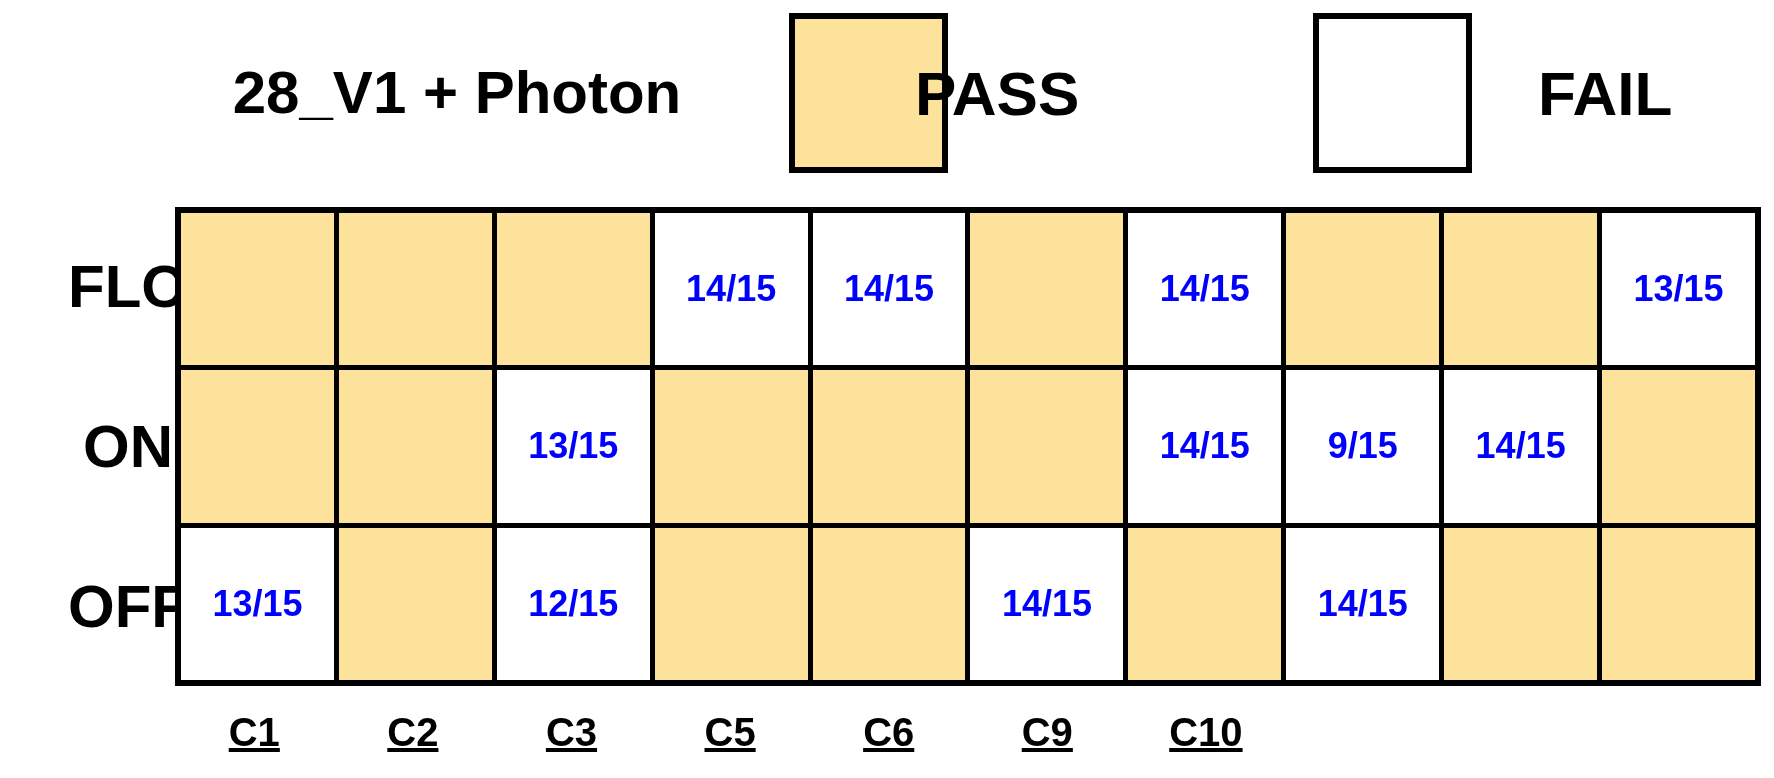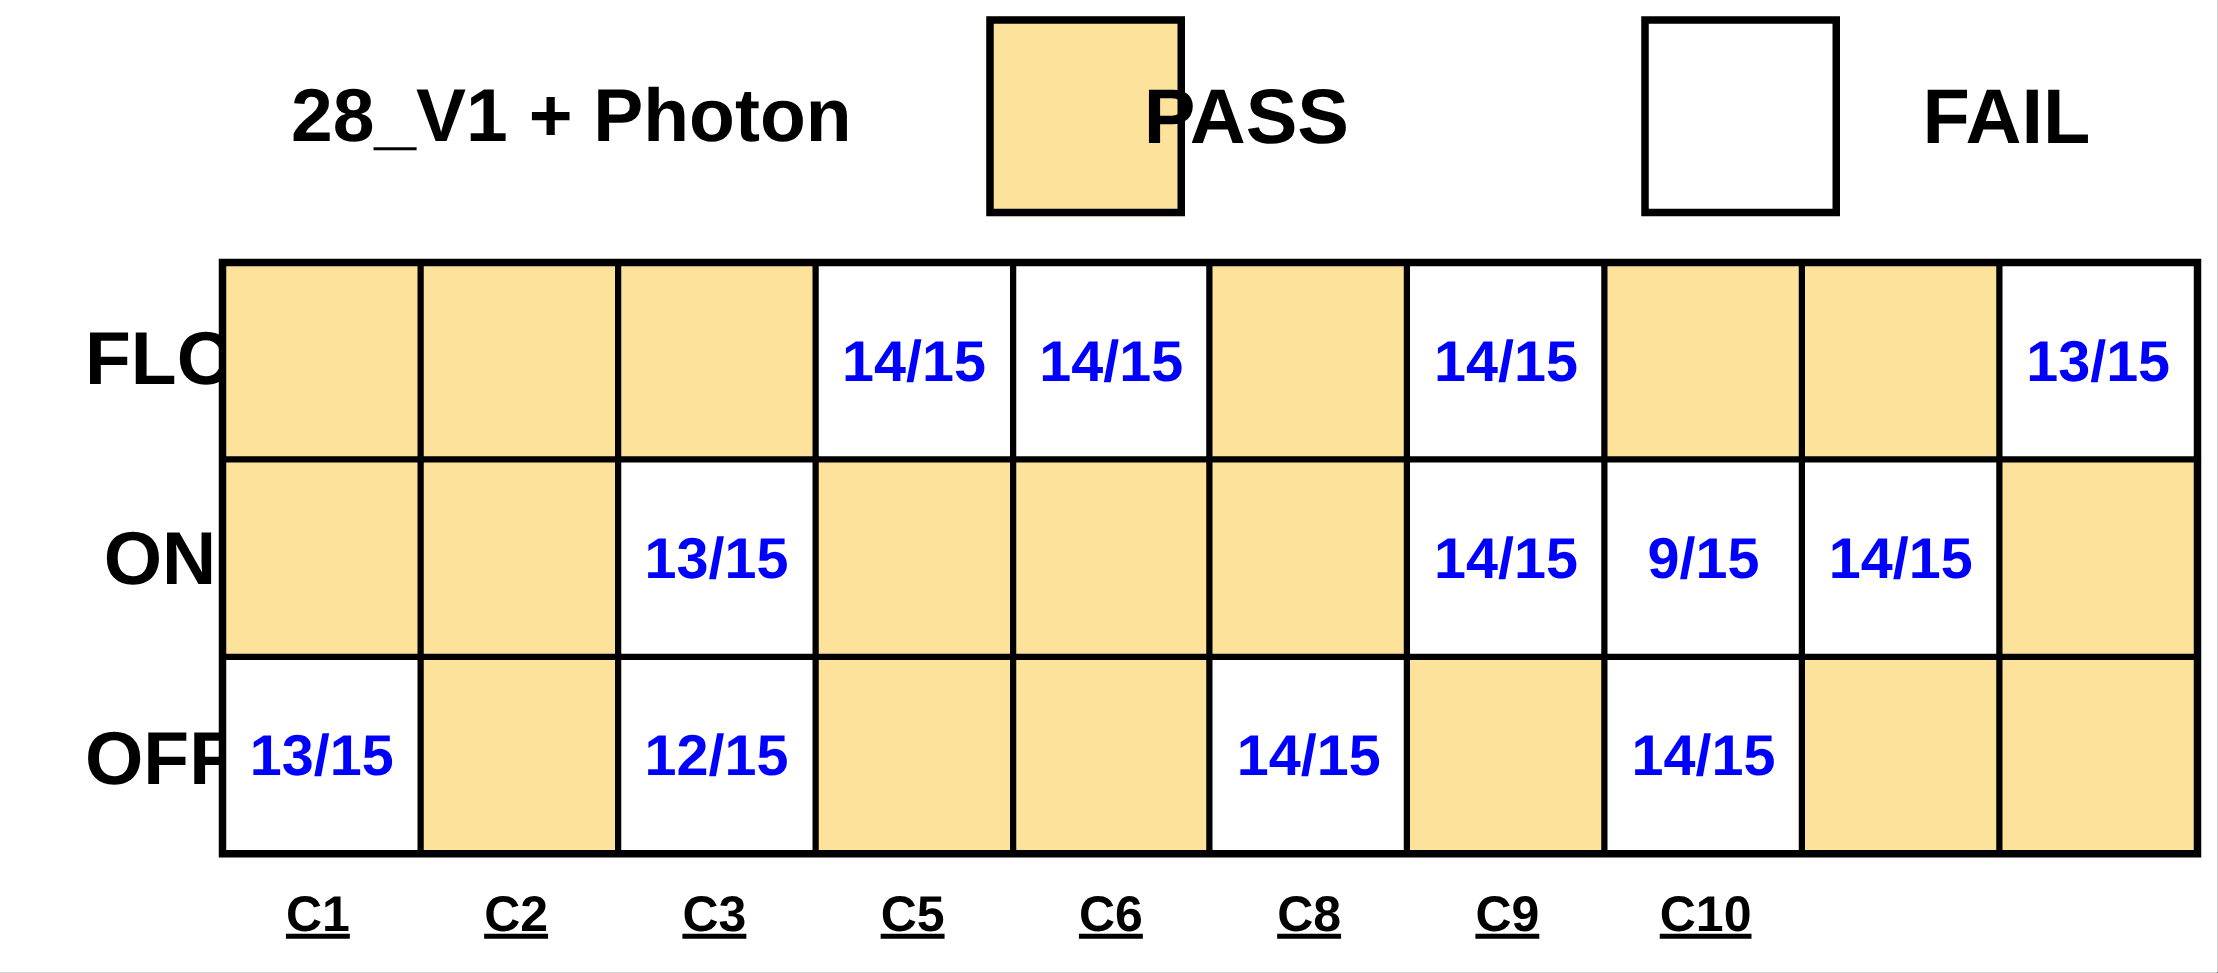--- a/index.html
+++ b/index.html
@@ -62,21 +62,21 @@
     padding: 6px;
     display: grid;
     grid-template-columns: repeat(10, 1fr);
     grid-template-rows: repeat(3, 1fr);
     gap: 5px;
   }
   .cell {
     display: flex;
     align-items: center;
     justify-content: center;
-    font-size: 46px;
+    font-size: 36px;
     color: var(--value, #0000FF);
     white-space: nowrap;
   }
   .cell.pass { background: var(--pass, #FDE29C); }
   .cell.fail { background: var(--fail, #FFFFFF); }
 
   
   .row-labels {
     position: absolute;
     left: 0;
@@ -161,18 +161,17 @@
       <div class="cell pass"></div>
       <div class="cell pass"></div>
     </div>
 
   <div class="col-labels" id="col-labels">
       <div class="col-label">C1</div>
       <div class="col-label">C2</div>
       <div class="col-label">C3</div>
       <div class="col-label">C5</div>
       <div class="col-label">C6</div>
-      <div class="col-label">C8</div>
       <div class="col-label">C9</div>
       <div class="col-label">C10</div>
     </div>
 
 </div>
 
 </body></html>

